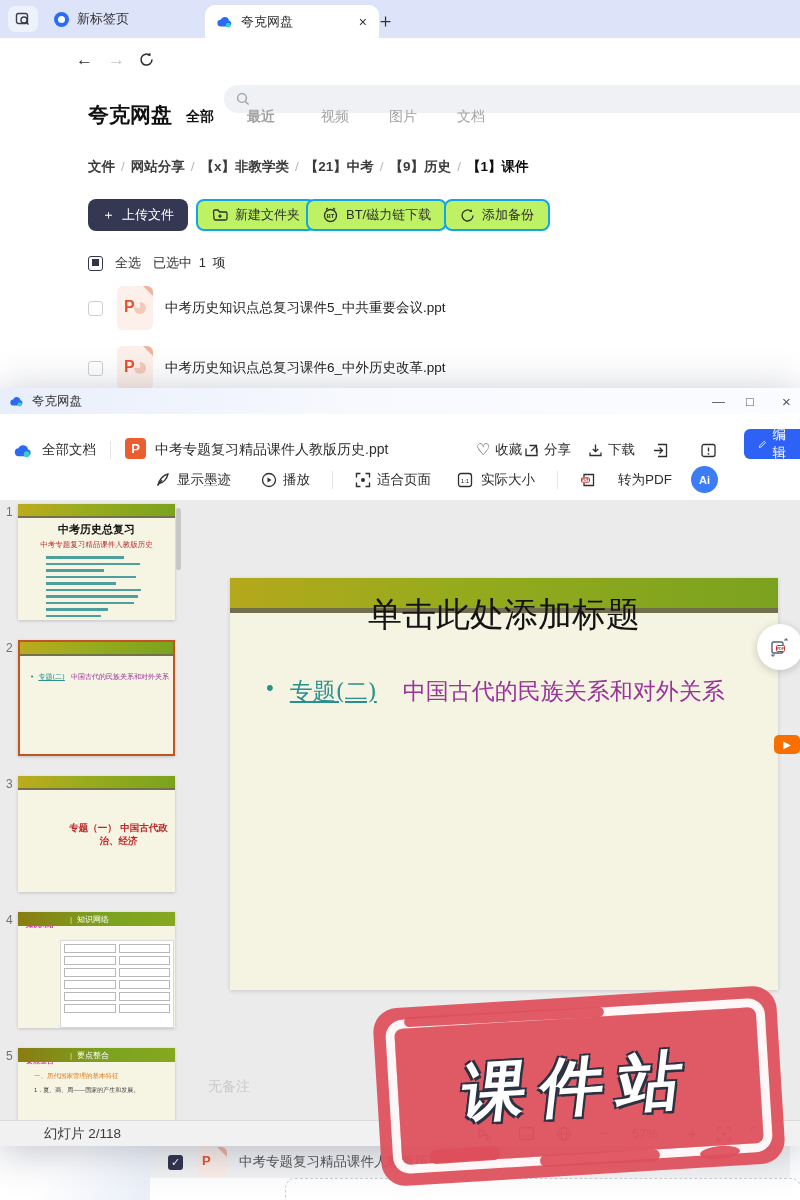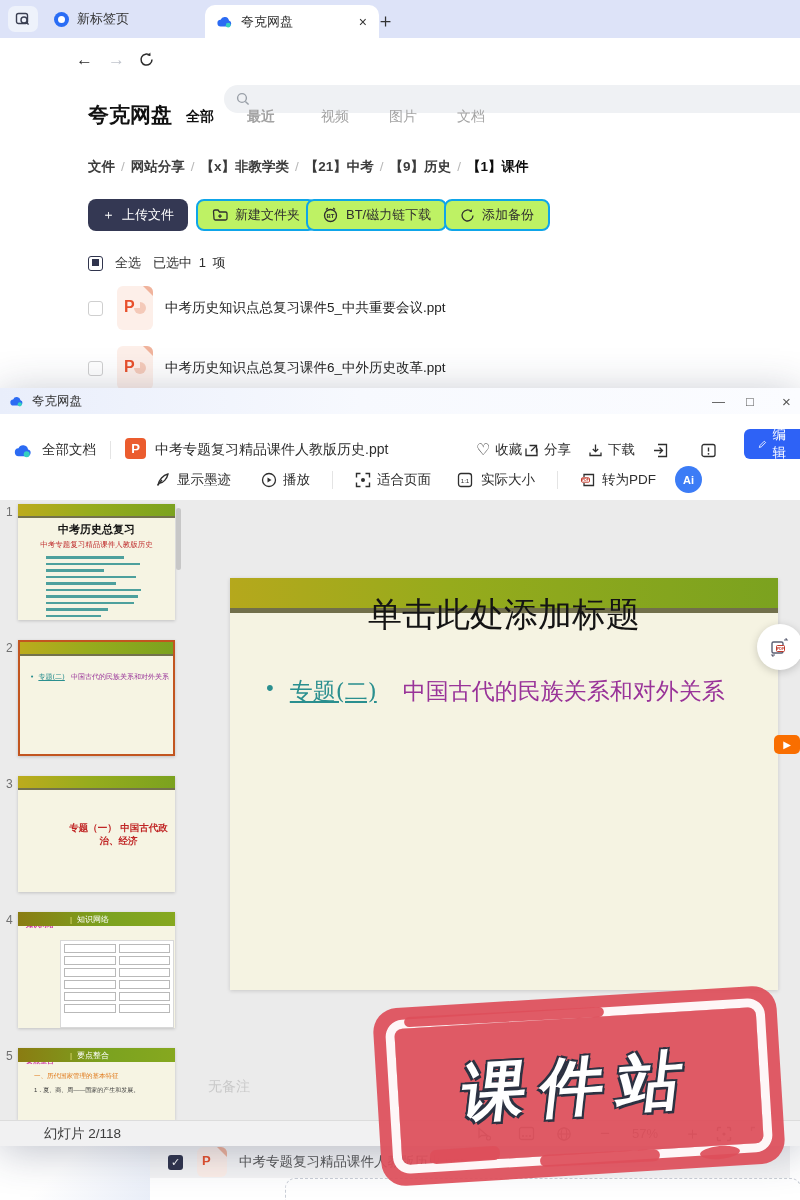--- a/index.html
+++ b/index.html
@@ -324,21 +324,21 @@
         <span>适合页面</span>
       </span>
       <span class="flex" style="margin-left:26px;gap:8px;">
         <svg width="16" height="16" viewBox="0 0 16 16">
           <rect x="1.5" y="1.5" width="13" height="13" rx="2.5" fill="none" stroke="#2e2e2e" stroke-width="1.3"></rect>
           <text x="8" y="10.8" text-anchor="middle" font-size="6.2" fill="#2e2e2e">1:1</text>
         </svg>
         <span>实际大小</span>
       </span>
       <span class="vdiv" style="margin:0 22px;"></span>
-      <span class="flex" style="gap:6px;">
+      <span class="flex" style="gap:22px;">
         <svg width="16" height="16" viewBox="0 0 16 16">
           <path d="M4 5V2.5h9.5v11H4V11" fill="none" stroke="#2e2e2e" stroke-width="1.3"></path>
           <rect x="1.5" y="5.8" width="8" height="4.4" rx="1" fill="#fff" stroke="#c0392b" stroke-width="1"></rect>
           <text x="5.5" y="9.3" text-anchor="middle" font-size="3.4" fill="#c0392b" font-weight="bold">PDF</text>
         </svg>
         <span>转为PDF</span>
       </span>
       <span class="aibtn" style="margin-left:19px;">
         <span>Ai</span>
       </span>

